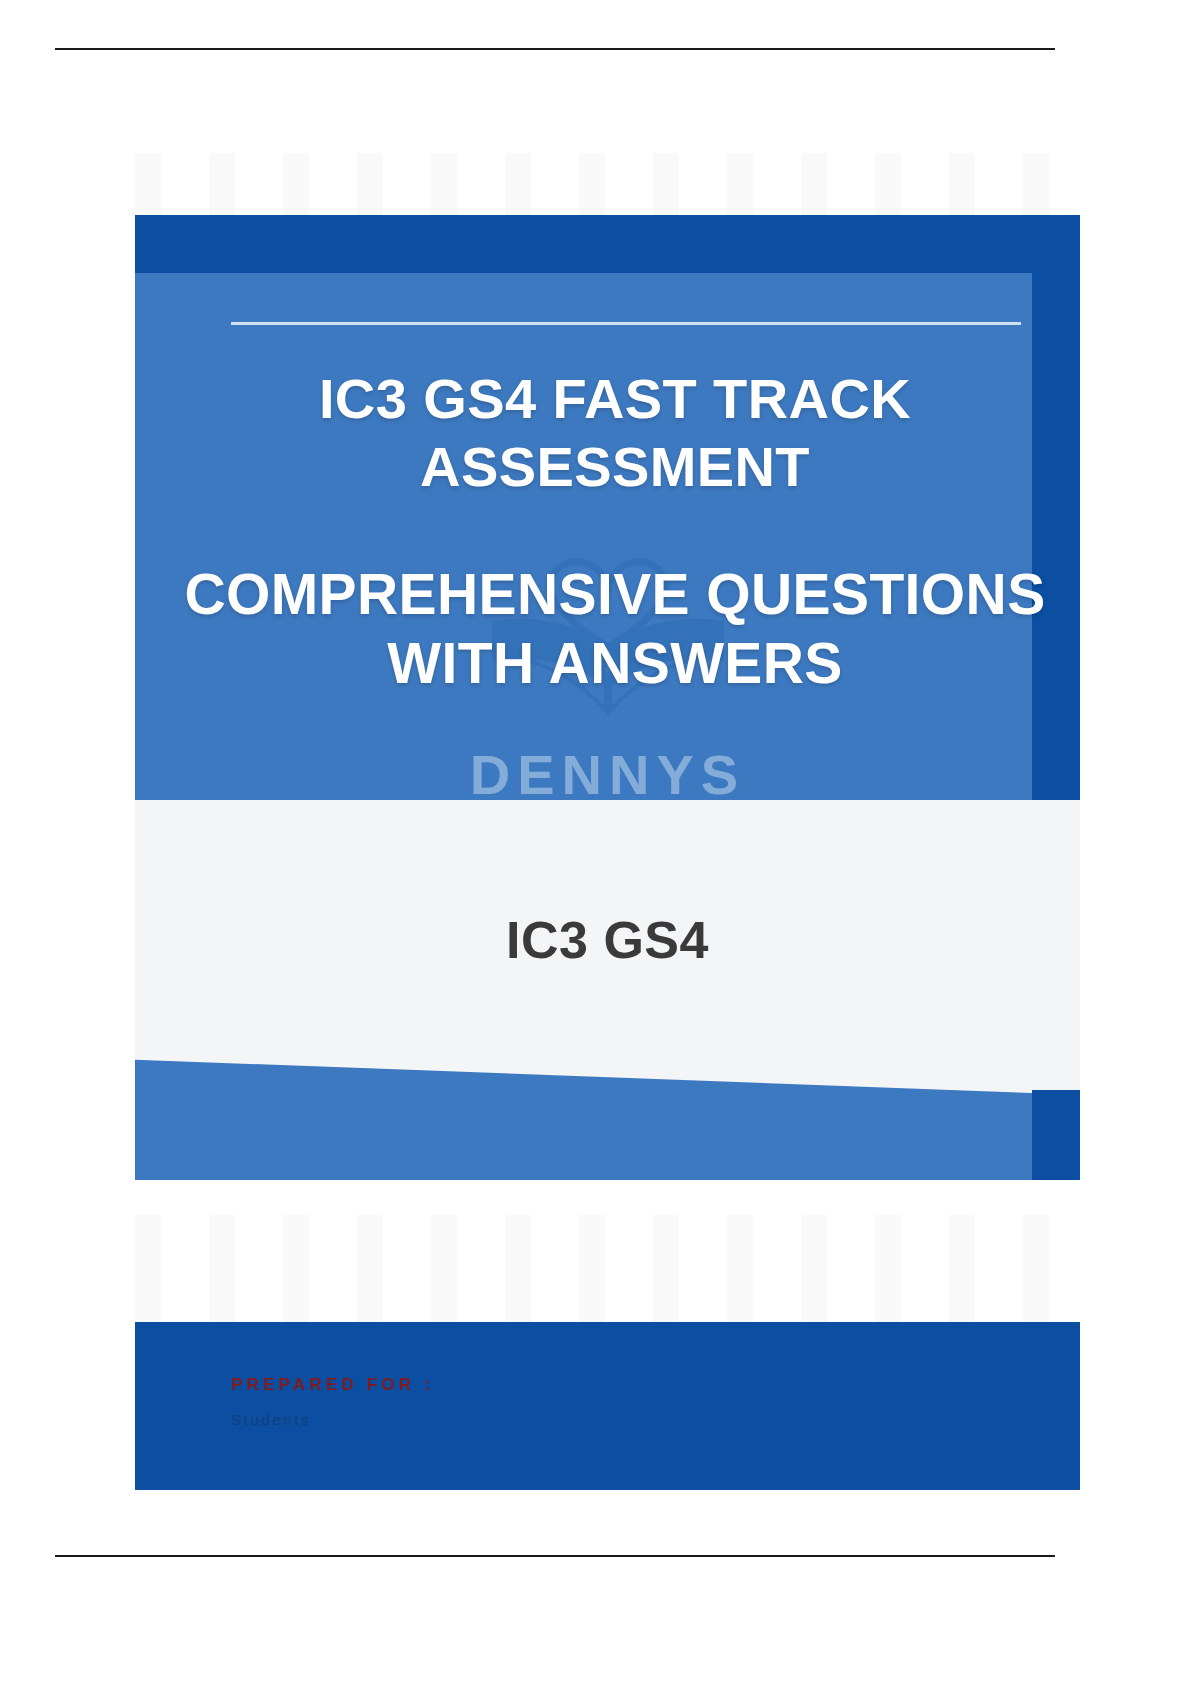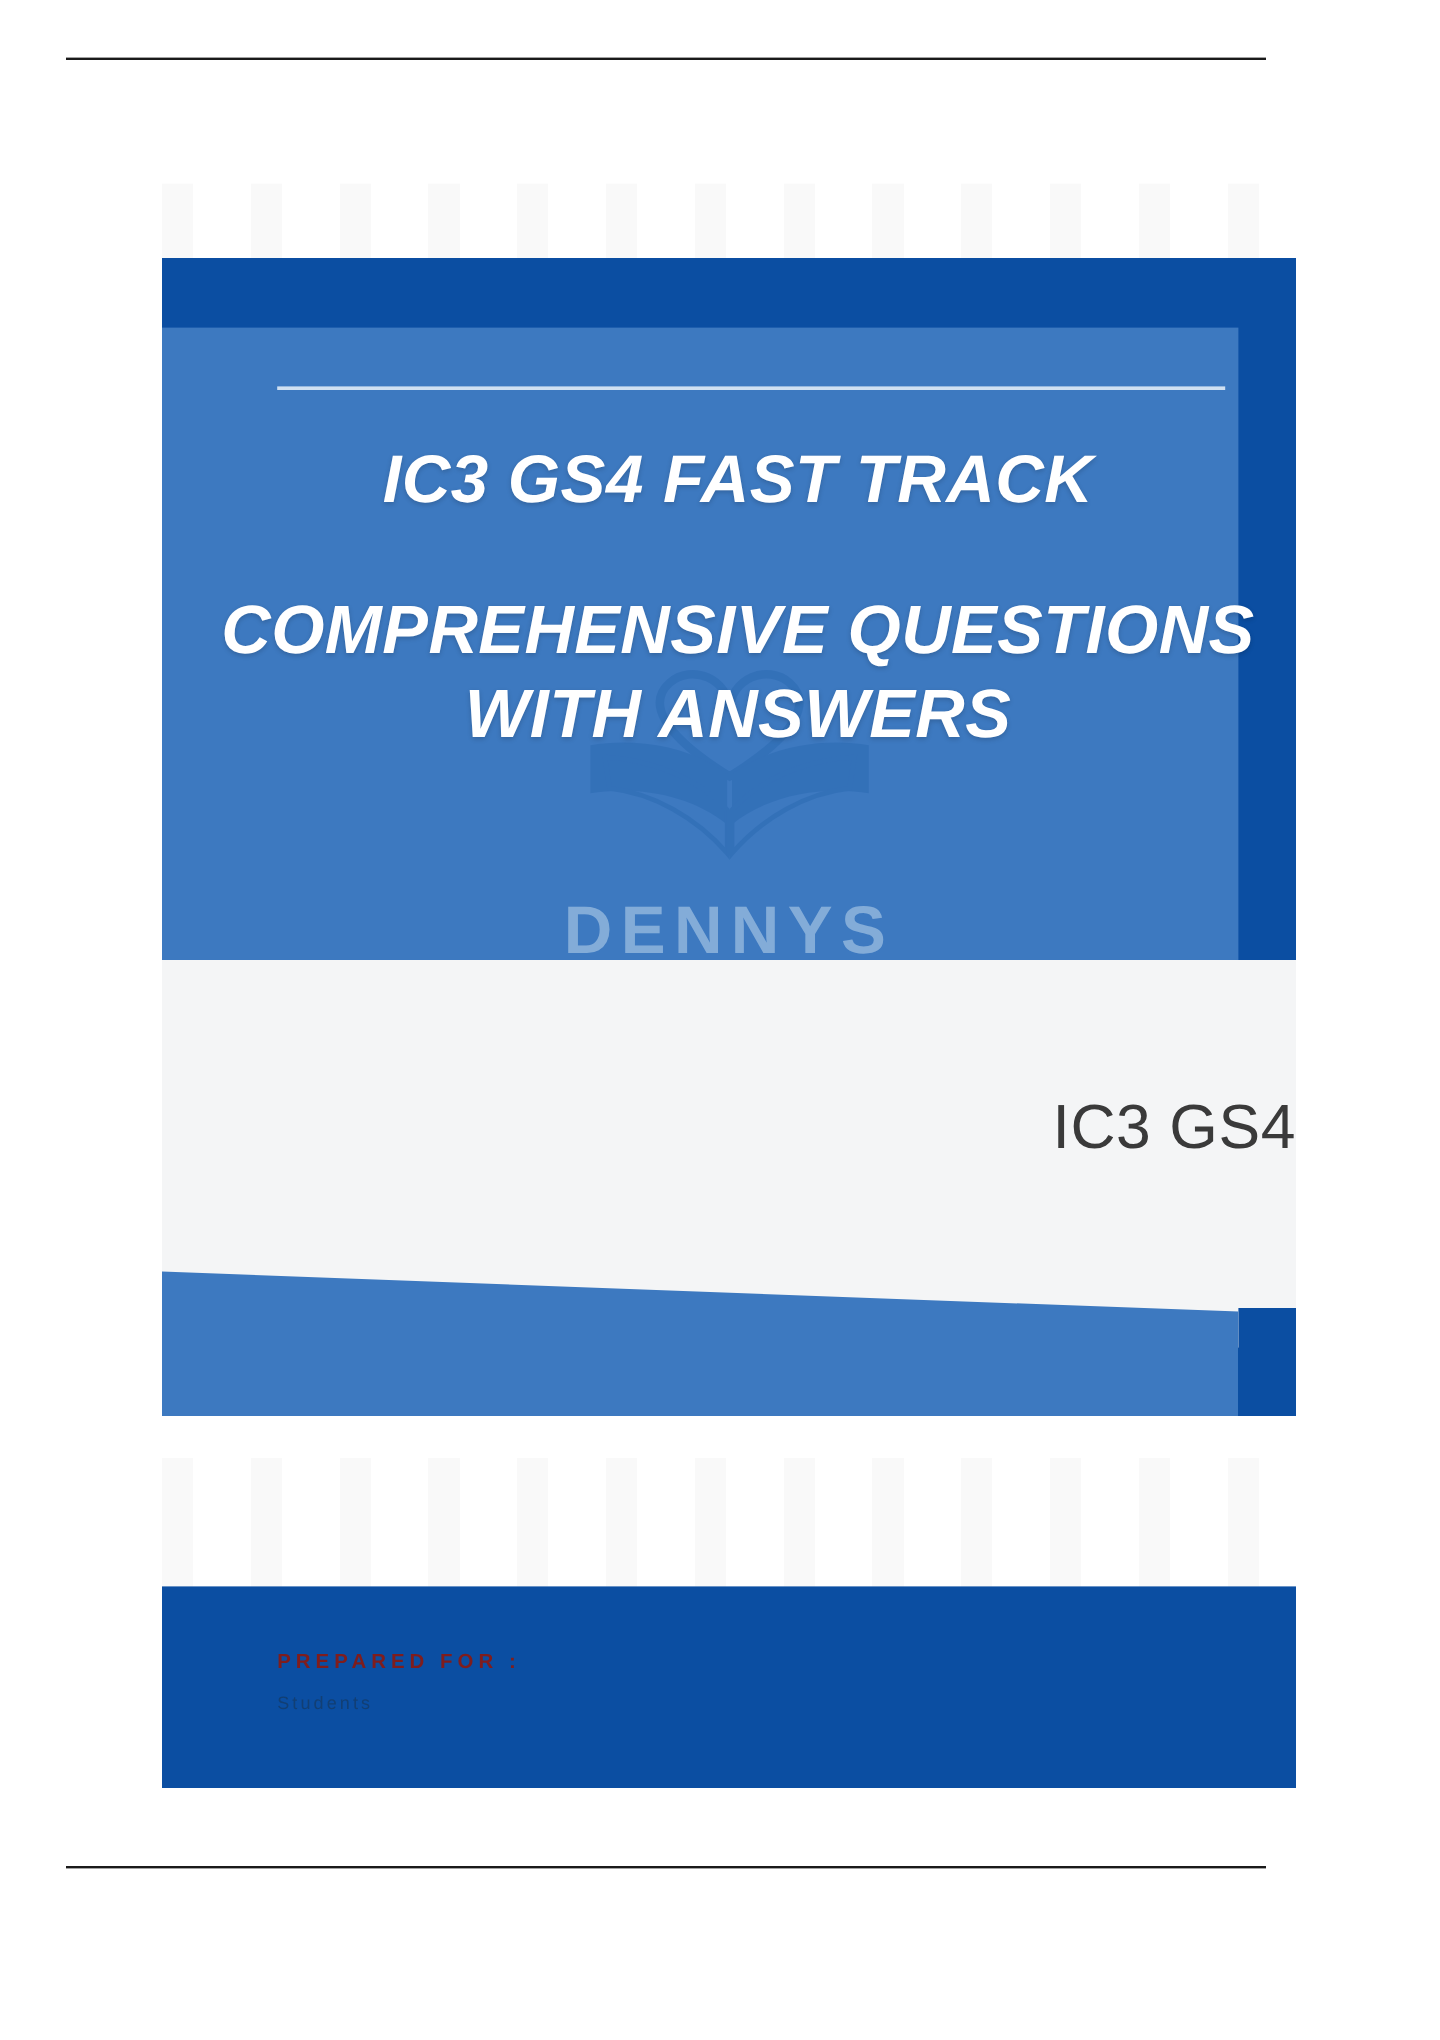--- a/index.html
+++ b/index.html
@@ -135,42 +135,42 @@
     top: 230px;
     width: 960px;
     text-align: center;
     color: #ffffff;
     font-size: 56px;
     font-weight: 800;
     line-height: 1.22;
     letter-spacing: .4px;
     text-shadow: 0 2px 4px rgba(0,0,0,.18);
   }
-  .headline .ln2 { display: block; font-style: italic; }
+  .headline .ln2 { display: block; }
   .headline .gap { display: block; height: 58px; }
   .headline .big { font-size: 57px; }
 
   
   .white-band {
     position: absolute;
     left: 0;
     top: 665px;
     width: 945px;
     height: 325px;
     background: #f4f5f6;
     clip-path: polygon(0 0, 100% 0, 100% 100%, 0 88%);
   }
   .band-title {
     position: absolute;
     left: 0;
     top: 775px;
     width: 945px;
-    text-align: right;
+    text-align: center;
     font-size: 52px;
-    font-weight: 400;
+    font-weight: 700;
     color: #3a3a3a;
     letter-spacing: .5px;
   }
 
   
   .lower-band {
     position: absolute;
     left: 0;
     top: 900px;
     width: 897px;
@@ -239,20 +239,21 @@
         <path d="M46 96 C86 98 124 114 148 140 L148 176 C122 146 86 126 50 122 Z" fill="none" stroke="#1e5fa8" stroke-width="4"></path>
         <path d="M254 96 C214 98 176 114 152 140 L152 176 C178 146 214 126 250 122 Z" fill="none" stroke="#1e5fa8" stroke-width="4"></path>
         <path d="M150 140 L150 178" stroke="#1e5fa8" stroke-width="5" fill="none"></path>
       </svg>
       <div class="wm-name">DENNYS</div>
       <div class="wm-tag">Crafting Notes, Creating Success</div>
     </div>
 
     <div class="headline">
       <span class="ln2">IC3 GS4 FAST TRACK</span>
+      <span class="ln2">ASSESSMENT</span>
       <span class="gap"></span>
       <span class="ln2 big">COMPREHENSIVE QUESTIONS</span>
       <span class="ln2 big">WITH ANSWERS</span>
     </div>
 
     <div class="white-band"></div>
     <div class="band-title">IC3 GS4</div>
 
     <div class="lower-band"></div>
     <div class="lower-band-right"></div>

